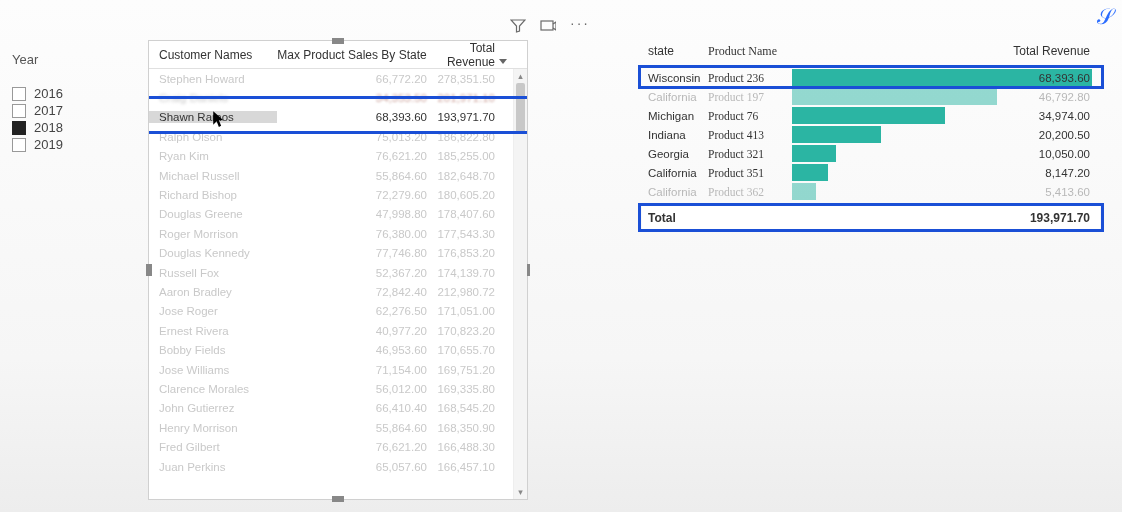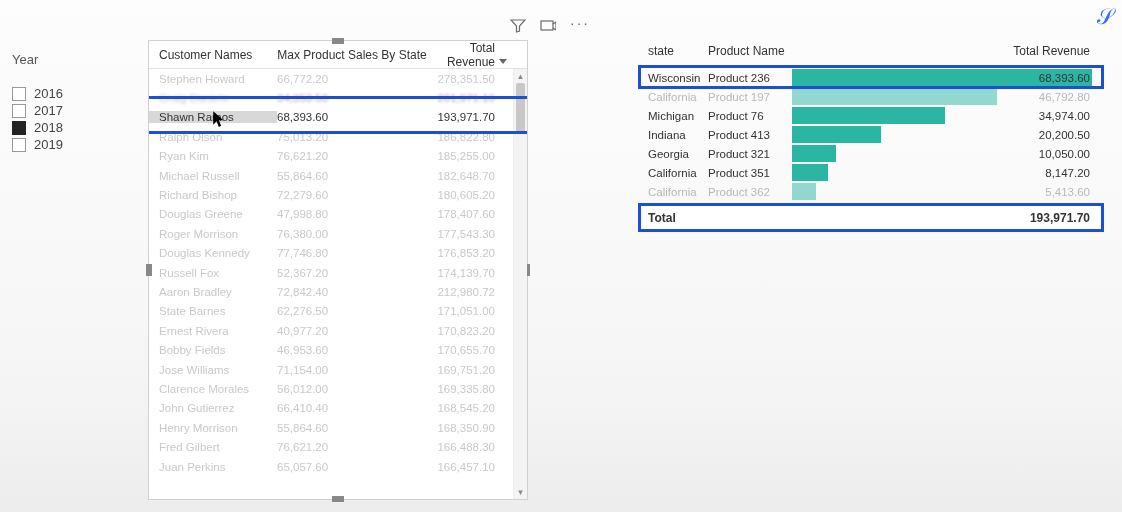--- a/index.html
+++ b/index.html
@@ -69,21 +69,21 @@
     position:relative;
   }
   .row{
     display:flex;
     height:19.4px;
     align-items:center;
     font-size:11.5px;
     color:#c9c9c9;
   }
   .row .c1{ width:128px; padding-left:10px; white-space:nowrap;}
-  .row .c2{ width:150px; text-align:left;}
+  .row .c2{ width:150px; text-align:right;}
   .row .c3{ flex:1; text-align:right; padding-right:32px;}
   .row.sel { color:#333; }
   .row.sel .c1{ background:#d8d8d8; }
   .row.blur .c1{ filter:blur(1.5px); }
   .row.blur .c2, .row.blur .c3{ filter:blur(1.2px); color:#d0a9a2;}
   .highlight-box{
     position:absolute;
     left:-3px; right:-3px;
     border:3px solid #1a4fd6;
     pointer-events:none;
@@ -124,21 +124,21 @@
     position:absolute;
     left:642px; top:44px;
     width:458px;
   }
   .r-header{
     display:flex; font-size:12px; color:#333;
     border-bottom:1px solid #ddd;
     height:24px; align-items:flex-start;
   }
   .rc1{ width:66px; padding-left:6px;}
-  .rc2{ width:84px;}
+  .rc2{ width:84px;font-family:Liberation Serif, serif;}
   .rc3{ flex:1; padding-right:10px; text-align:right;}
   .r-row{
     display:flex; align-items:center;
     height:19px; font-size:11.5px; color:#333;
     position:relative;
   }
   .r-row .rc1{ white-space:nowrap;}
   .r-row .rc3{
     position:relative; height:100%;
     display:flex; align-items:center; justify-content:flex-end;
@@ -280,21 +280,21 @@
           <div class="c1">Russell Fox</div>
           <div class="c2">52,367.20</div>
           <div class="c3">174,139.70</div>
         </div>
         <div class="row">
           <div class="c1">Aaron Bradley</div>
           <div class="c2">72,842.40</div>
           <div class="c3">212,980.72</div>
         </div>
         <div class="row">
-          <div class="c1">State Barnes</div>
+          <div class="c1">Jose Roger</div>
           <div class="c2">62,276.50</div>
           <div class="c3">171,051.00</div>
         </div>
         <div class="row">
           <div class="c1">Ernest Rivera</div>
           <div class="c2">40,977.20</div>
           <div class="c3">170,823.20</div>
         </div>
         <div class="row">
           <div class="c1">Bobby Fields</div>

